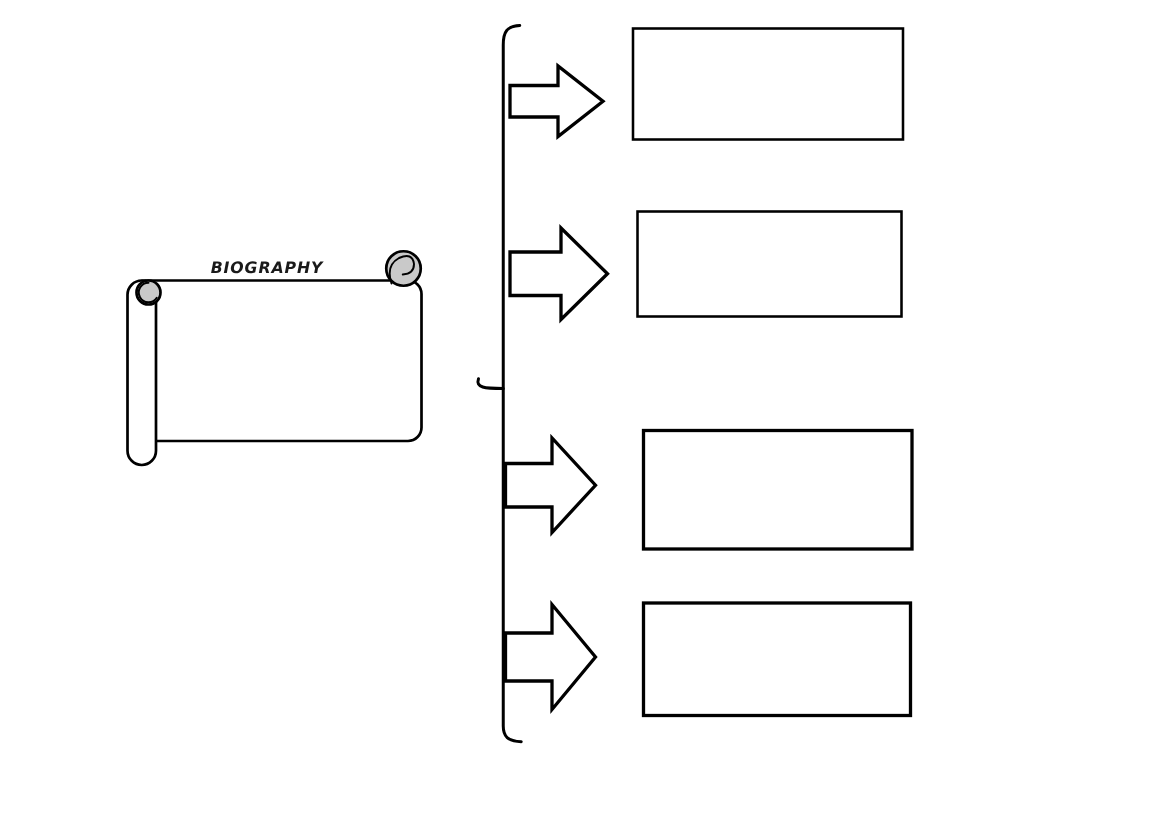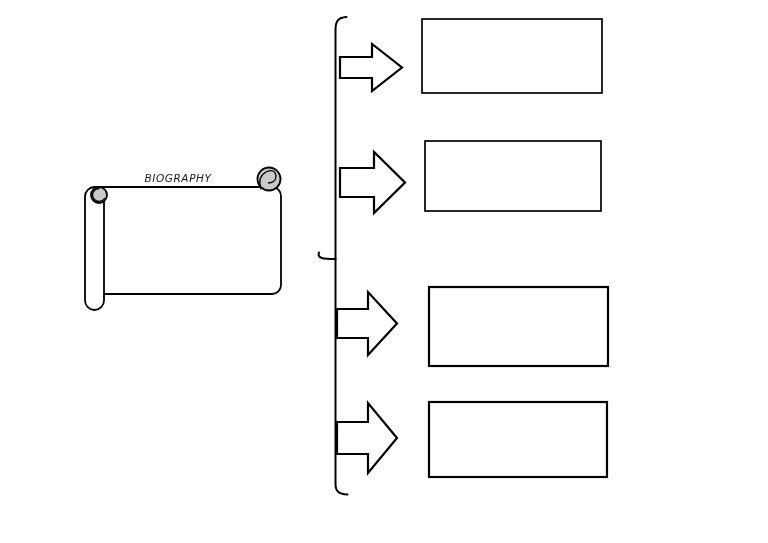--- a/index.html
+++ b/index.html
@@ -9,20 +9,21 @@
     width: 768px;
     height: 543px;
     overflow: hidden;
     font-family: "DejaVu Sans", sans-serif;
   }
   #stage {
     position: relative;
     width: 768px;
     height: 543px;
     background: #86efac;
+    font-weight: bold;
   }
   svg { display: block; }
   .shape {
     fill: #ffffff;
     stroke: #000000;
     stroke-width: 1.8;
   }
   .arrow {
     fill: #ffffff;
     stroke: #000000;

